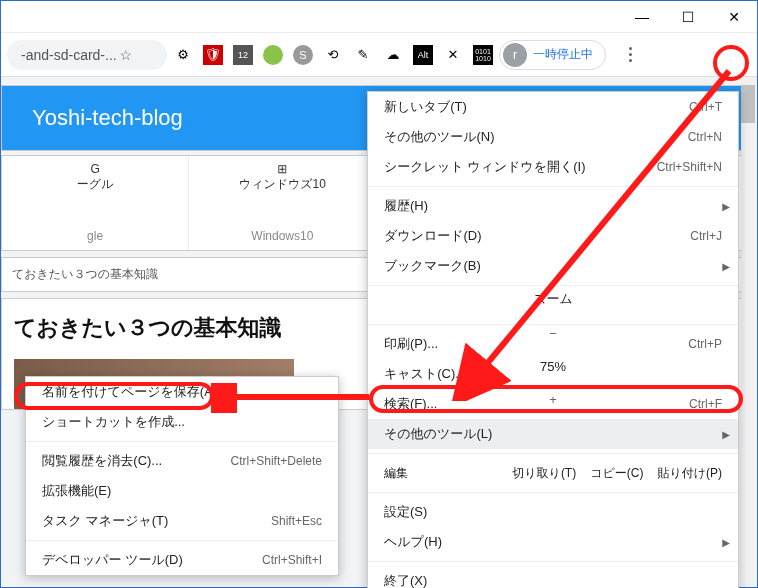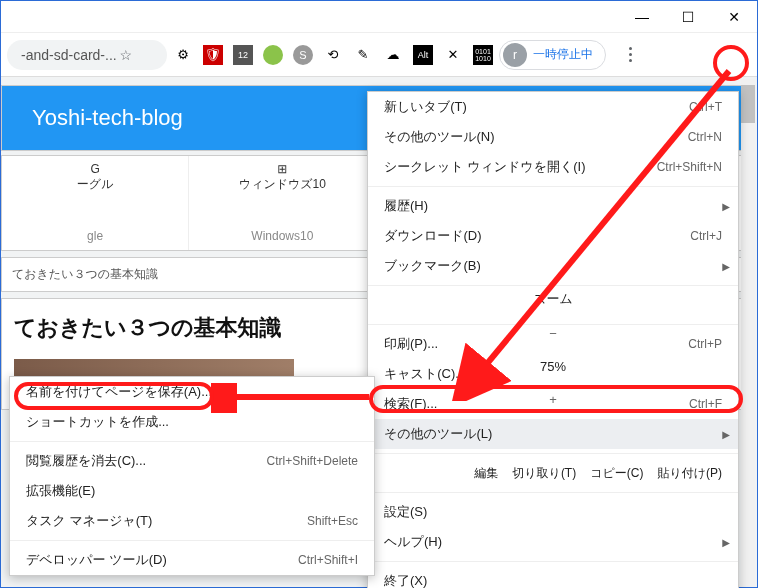--- a/index.html
+++ b/index.html
@@ -51,25 +51,25 @@
 .chrome-menu .mi { display: flex; align-items: center; height: 30px; padding: 0 16px; position: relative; }
 .chrome-menu .mi.sep { border-top: 1px solid #eee; height: 0; padding: 0; margin: 4px 0; }
 .chrome-menu .mi .lbl { flex: 1; }
 .chrome-menu .mi .sc { color: #666; font-size: 12px; }
 .chrome-menu .mi .arr { position: absolute; right: 8px; color: #666; font-size: 10px; }
 .chrome-menu .mi.zoomrow { gap: 18px; flex-direction: column; }
 .chrome-menu .mi.zoomrow .pct { width: 40px; text-align: center; }
 .chrome-menu .mi.zoomrow .zb { color: #666; width: 16px; text-align: center; }
 .chrome-menu .mi.zoomrow .fs { font-size: 14px; }
 .chrome-menu .mi.editrow { gap: 14px; }
-.chrome-menu .mi.editrow span { font-size: 12px; text-align: right; }
+.chrome-menu .mi.editrow span { font-size: 12px; }
 .chrome-menu .mi.highlight { background: #eceef1; }
 
 
-.submenu { position: absolute; top: 375px; left: 8px; width: 366px; background: #fff; box-shadow: 0 2px 10px rgba(0,0,0,.25); border: 1px solid #ccc; font-size: 13px; color: #222; z-index: 11; }
+.submenu { position: absolute; top: 375px; left: 24px; width: 314px; background: #fff; box-shadow: 0 2px 10px rgba(0,0,0,.25); border: 1px solid #ccc; font-size: 13px; color: #222; z-index: 11; }
 .submenu .mi { display: flex; align-items: center; height: 30px; padding: 0 16px; }
 .submenu .mi.sep { border-top: 1px solid #eee; height: 0; padding: 0; margin: 4px 0; }
 .submenu .mi .lbl { flex: 1; }
 .submenu .mi .sc { color: #666; font-size: 12px; margin-left: 48px; }
 
 
 .red-ring { position: absolute; border: 4px solid #ff1a1a; border-radius: 14px; pointer-events: none; z-index: 30; }
 #ring-kebab { top: 44px; right: 8px; width: 36px; height: 36px; border-radius: 50%; }
 #ring-tools { top: 384px; left: 368px; width: 374px; height: 28px; }
 #ring-save { top: 381px; left: 13px; width: 200px; height: 28px; }

